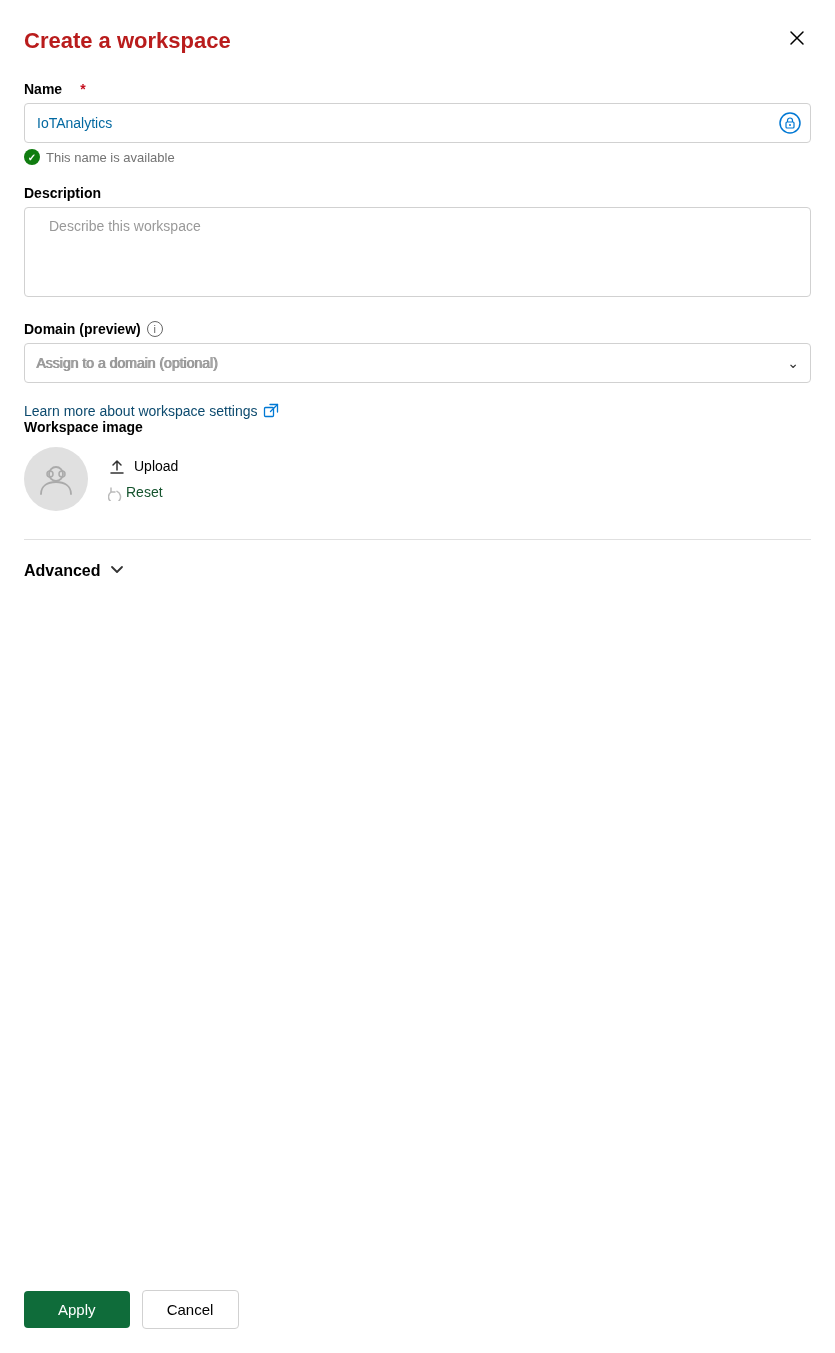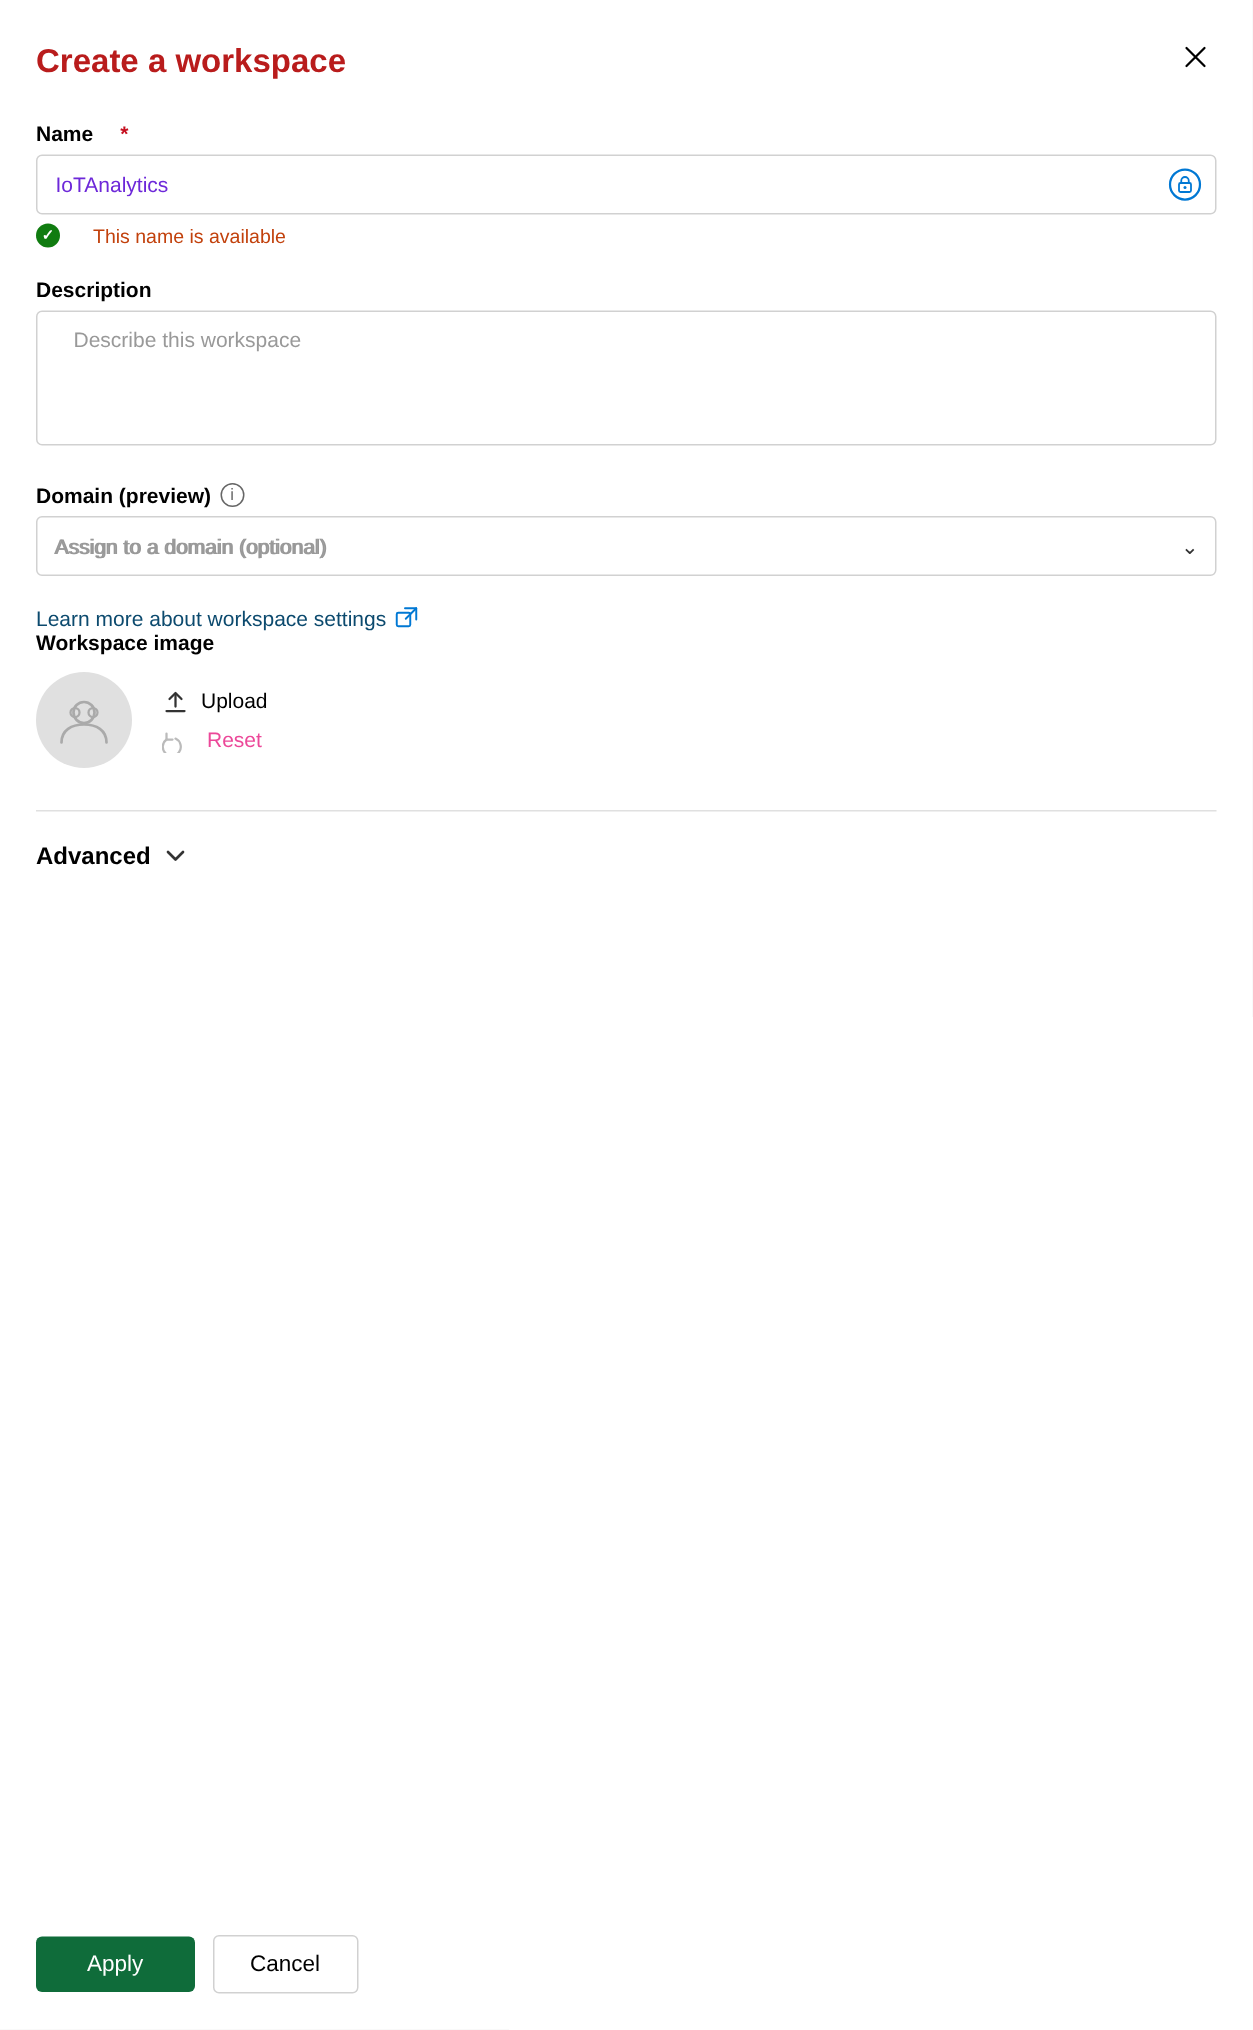--- a/index.html
+++ b/index.html
@@ -76,38 +76,38 @@
       align-items: center;
     }
 
     .text-input {
       width: 100%;
       height: 40px;
       border: 1px solid #d1d1d1;
       border-radius: 4px;
       padding: 0 40px 0 12px;
       font-size: 14px;
-      color: #6d28d9;
+      color: #0369a1;
       outline: none;
     }
 
     .input-icon {
       position: absolute;
       right: 10px;
       display: flex;
       align-items: center;
     }
 
     .availability-msg {
       display: flex;
       align-items: center;
-      gap: 22px;
+      gap: 6px;
       margin-top: 6px;
       font-size: 13px;
-      color: #c2410c;
+      color: #737373;
     }
 
     .check-circle {
       width: 16px;
       height: 16px;
       background: #107c10;
       border-radius: 50%;
       display: flex;
       align-items: center;
       justify-content: center;
@@ -255,26 +255,26 @@
 
     .upload-icon {
       display: flex;
       align-items: center;
       color: #333;
     }
 
     .reset-btn {
       display: flex;
       align-items: center;
-      gap: 12px;
+      gap: 0;
       background: none;
       border: none;
       cursor: pointer;
       font-size: 14px;
-      color: #ec4899;
+      color: #14532d;
       padding: 0;
     }
 
     .reset-icon {
       display: flex;
       align-items: center;
       color: #aaa;
     }
 
     .divider {

